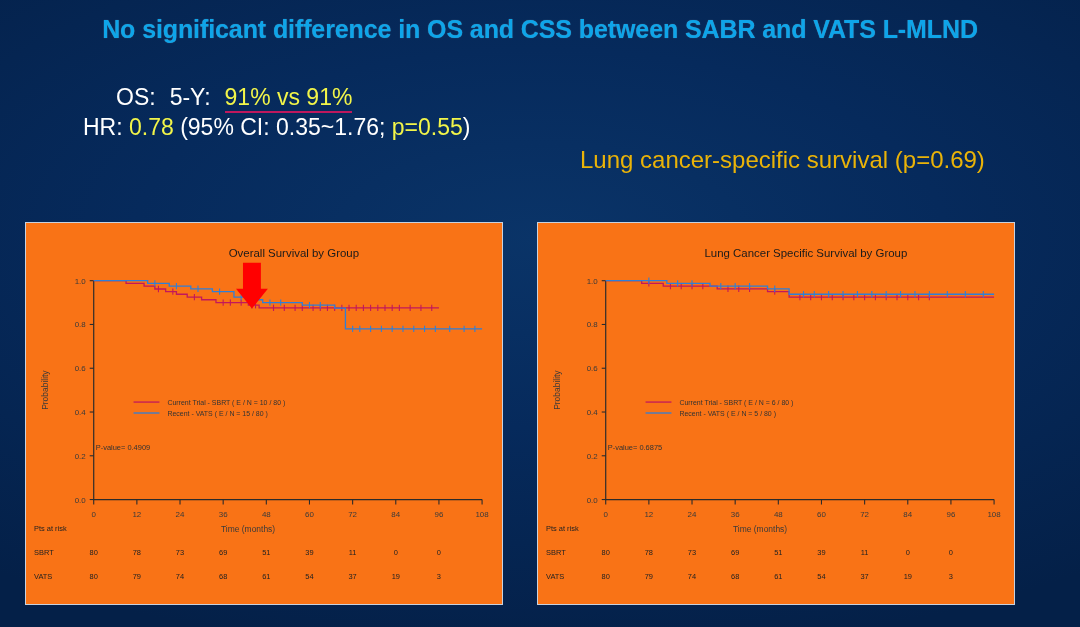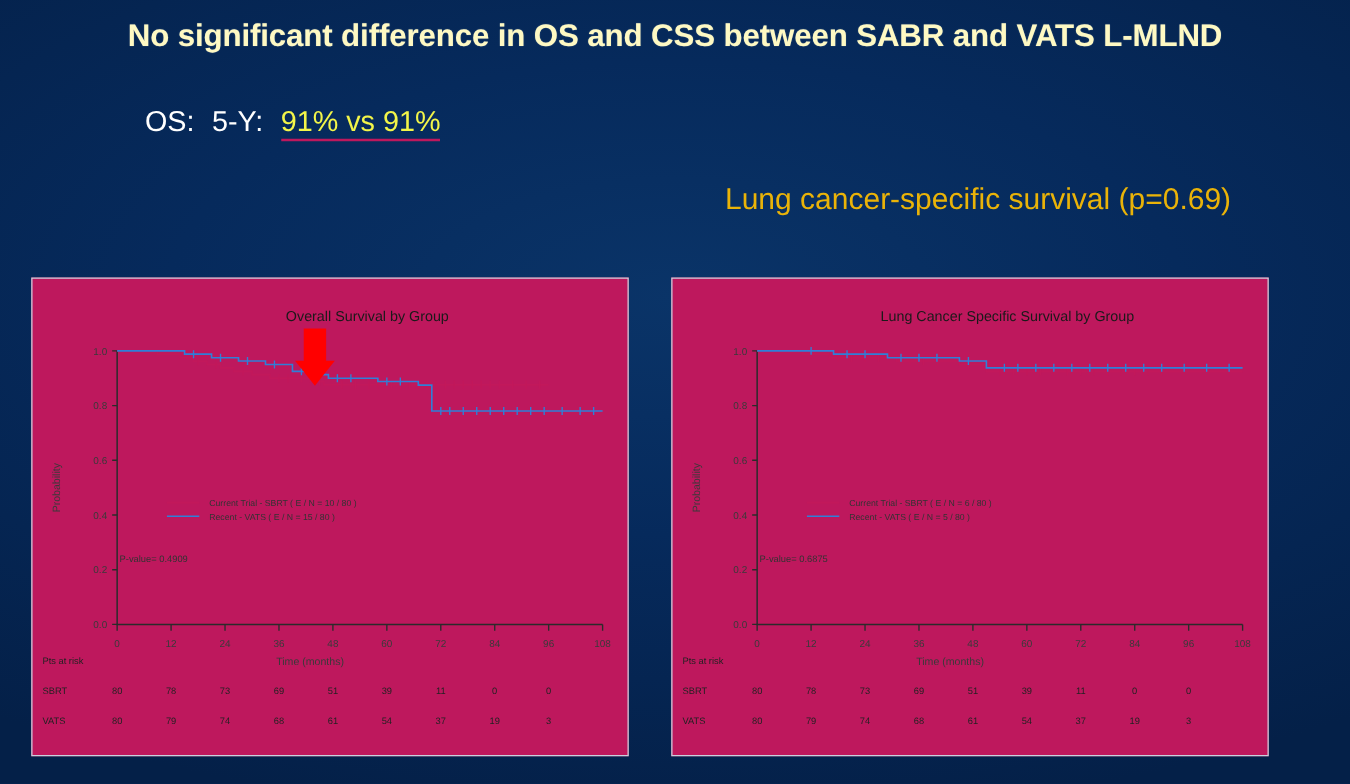--- a/index.html
+++ b/index.html
@@ -10,21 +10,21 @@
   }
   body {
     background: #062a5c;
     background-image:
       radial-gradient(ellipse 900px 420px at 50% 38%, #0a3468 0%, #062a5c 45%, #042048 100%);
     position: relative;
   }
   .slide-title {
     position: absolute; top: 15px; left: 0; width: 1080px;
     text-align: center;
-    color: #fef9c3;
+    color: #0ea5e9;
     font-size: 25px;
     font-weight: bold;
     letter-spacing: -0.1px;
     text-shadow: 0 0 1px rgba(255,255,255,0.35);
   }
   
   .stats-block {
     position: absolute; left: 78px; top: 82px;
     color: #ffffff;
     font-size: 23px;
@@ -44,21 +44,21 @@
   }
   .yel { color: #f2f549; }
   .gap { display: inline-block; width: 14px; }
   .right-caption {
     position: absolute; left: 580px; top: 146px;
     color: #eab308; font-size: 24px; white-space: nowrap;
   }
   
   .panel {
     position: absolute;
-    background: #be185d;
+    background: #f97316;
     border: 1px solid #c8d2df;
   }
   #panel-left  { left: 25px;  top: 222px; width: 478px; height: 383px; }
   #panel-right { left: 537px; top: 222px; width: 478px; height: 383px; }
   .panel svg { display: block; width: 100%; height: 100%; }
   .ch-title { font-size: 11.5px; fill: #1a1a1a; font-family: "Liberation Sans", sans-serif; }
   .ax-lbl  { font-size: 8px; fill: #3a3a3a; font-family: "Liberation Sans", sans-serif; }
   .ax-ttl  { font-size: 8.5px; fill: #3a3a3a; font-family: "Liberation Sans", sans-serif; }
   .lg-txt  { font-size: 7px; fill: #333; font-family: "Liberation Sans", sans-serif; }
   .pv-txt  { font-size: 7.5px; fill: #333; font-family: "Liberation Sans", sans-serif; }
@@ -71,20 +71,26 @@
   .cen-blue { stroke: #2f7fd8; stroke-width: 1.1; }
 </style>
 </head>
 <body>
 
 <div class="slide-title">No significant difference in OS and CSS between SABR and VATS L-MLND</div>
 
 <div class="stats-block">
   <div class="stat-row r1">
     <span class="lbl">OS:</span><span class="gap"></span><span class="lbl">5-Y:</span><span class="gap"></span><span class="hl">91% vs 91%</span>
+  </div>
+  <div class="stat-row r3">
+    <span class="lbl">HR:</span>
+    <span class="yel">0.78</span>
+    <span class="lbl">(95% CI: 0.35~1.76;</span>
+    <span class="yel">p=0.55</span><span class="lbl">)</span>
   </div>
 </div>
 
 <div class="right-caption">Lung cancer-specific survival (p=0.69)</div>
 
 <div class="panel" id="panel-left">
   <svg viewBox="0 0 478 383" preserveAspectRatio="none">
       <text x="269" y="34" text-anchor="middle" class="ch-title">Overall Survival by Group</text>
       <path d="M 68 58 L 68 278 L 458 278" class="axis-line"></path>
       <line x1="64" y1="278" x2="68" y2="278" class="tick"></line>

